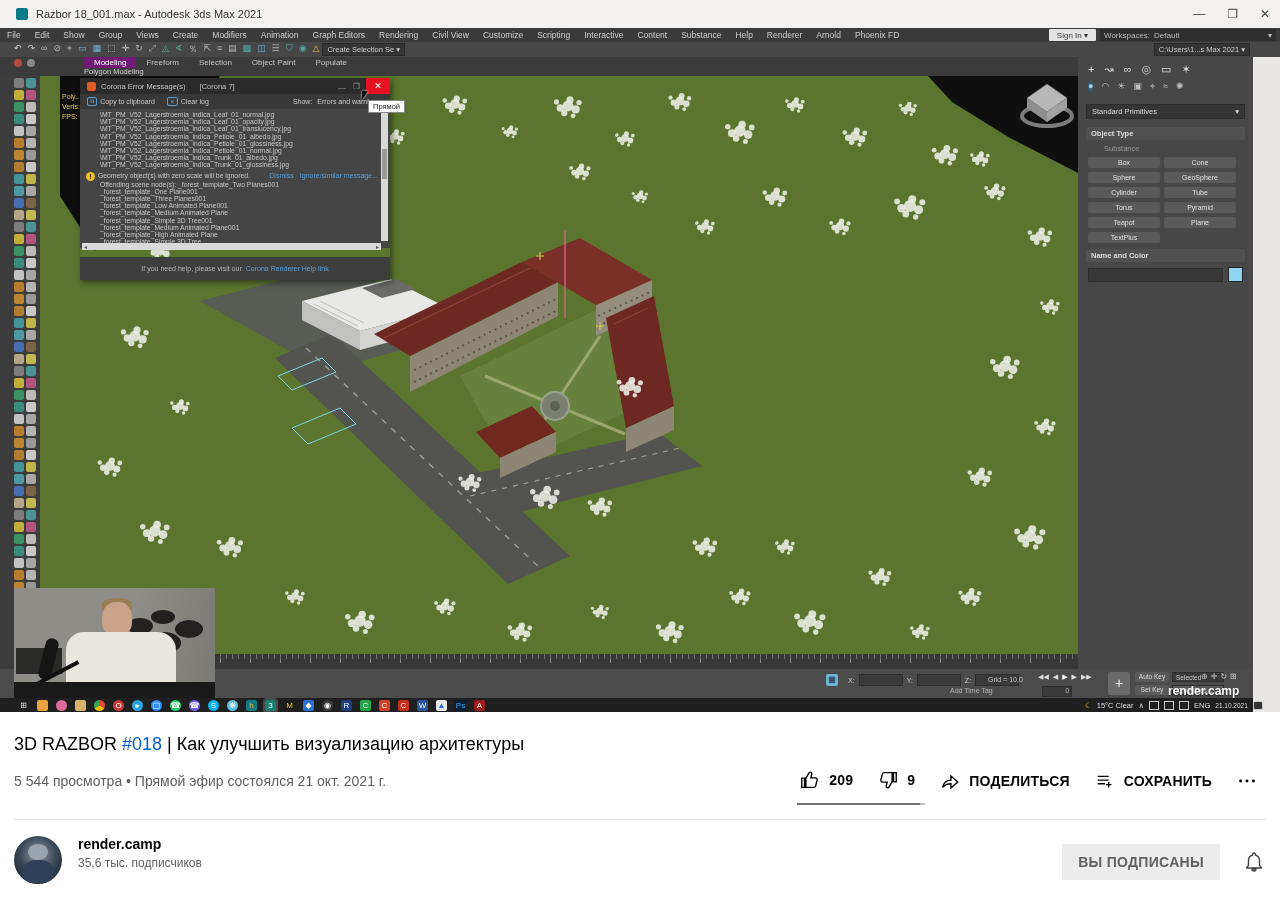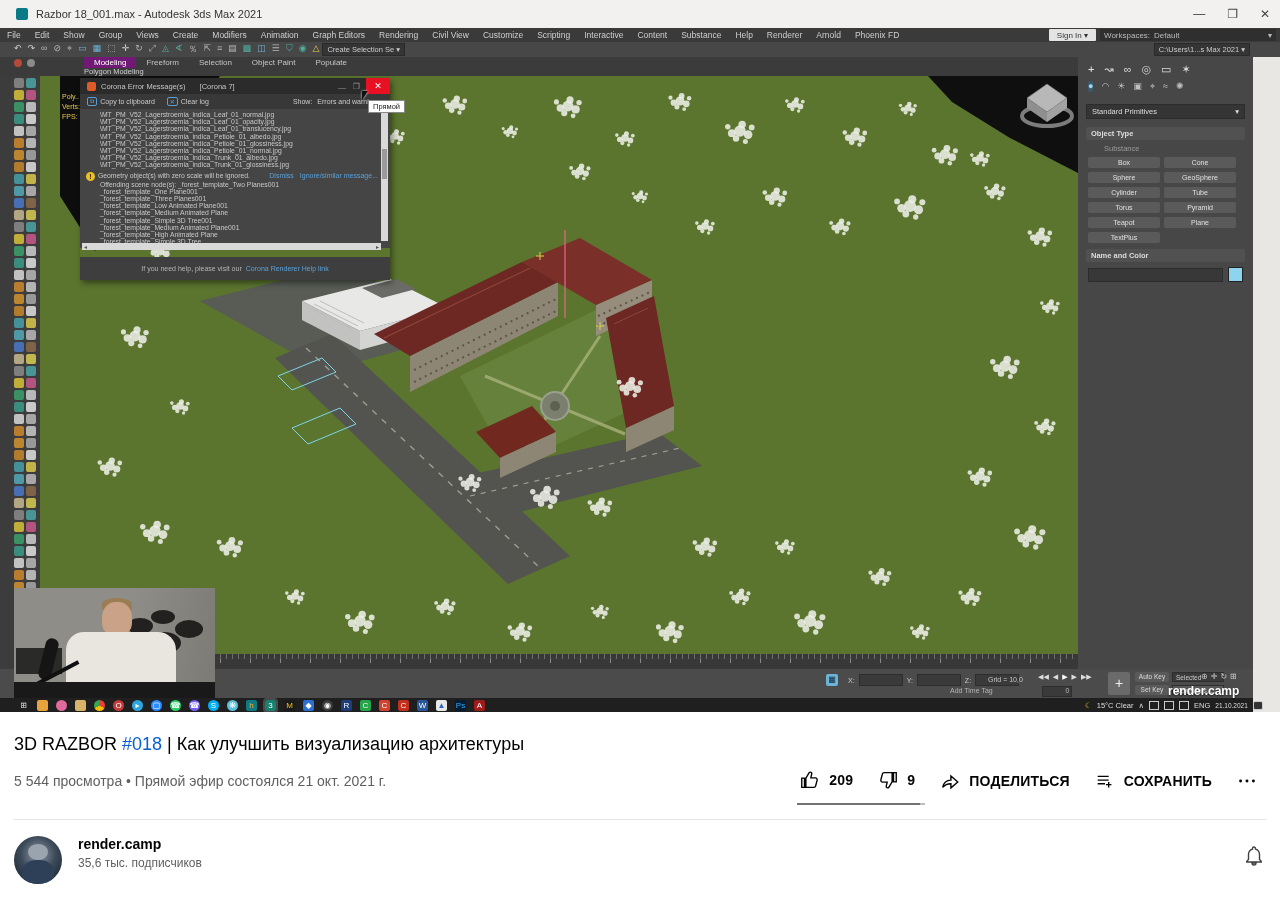--- a/index.html
+++ b/index.html
@@ -699,20 +699,21 @@
     <div class="channel-row">
       <span class="avatar" data-name="channel-avatar">
           <i></i>
           <b></b>
         </span>
       <span class="ch-text">
         <div class="ch-name" data-name="channel-name">render.camp</div>
         <div class="ch-subs" data-name="subscriber-count">35,6 тыс. подписчиков</div>
       </span>
       <span class="sub-area">
+        <span class="subscribed" data-name="subscribed-button">ВЫ ПОДПИСАНЫ</span>
         <svg width="24" height="24" viewBox="0 0 24 24" data-name="notification-bell-icon">
             <path d="M12 3c-.8 0-1.5.7-1.5 1.5v.6C8 5.8 6.5 8 6.5 10.5v5L4.8 17.2v.8h14.4v-.8L17.5 15.5v-5c0-2.5-1.5-4.7-4-5.4v-.6C13.5 3.7 12.8 3 12 3zM10 19a2 2 0 0 0 4 0z" fill="none" stroke="#404040" stroke-width="1.4"></path>
           </svg>
       </span>
     </div>
     <div class="desc" data-name="video-description">- Даня, все твои мастер-классы — это хорошо, но ведь в реальных ситуациях всё не так.</div>
   </div>
 </div>
 
 </body></html>

